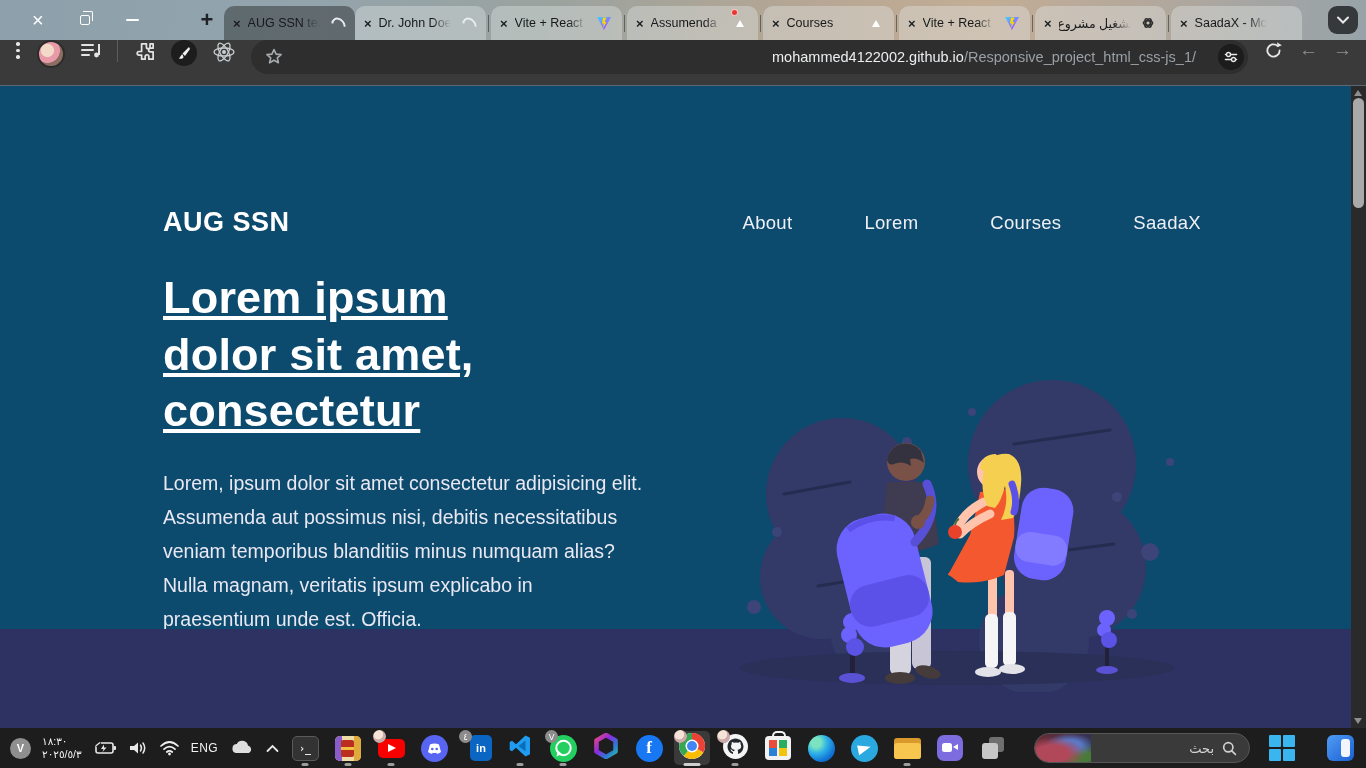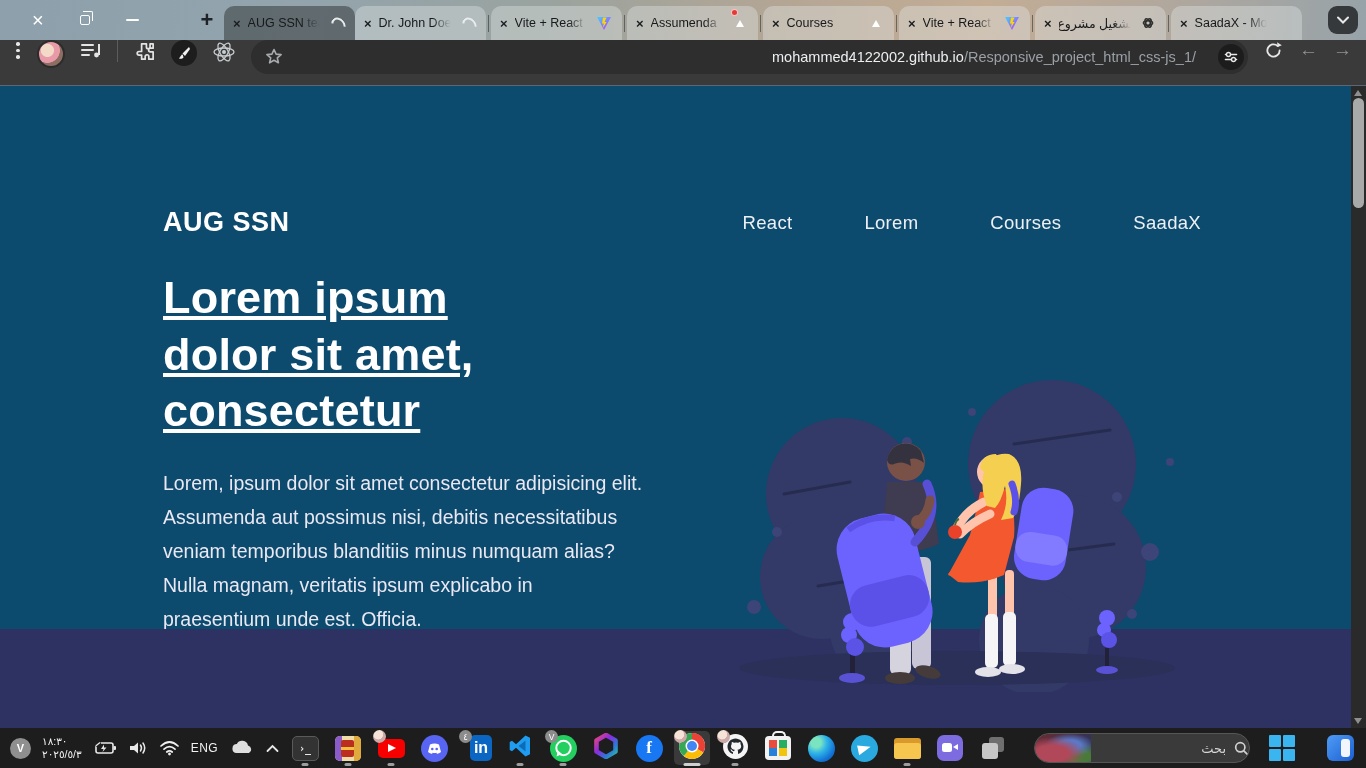--- a/index.html
+++ b/index.html
@@ -102,21 +102,21 @@
   .ic-library { width:26px; height:25px; border-radius:5px; overflow:hidden; position:relative; background:#f0dca6; }
   .ic-library .s1{position:absolute;left:0;top:0;bottom:0;width:7px;background:#8a5cc9;}
   .ic-library .s2{position:absolute;right:0;top:0;bottom:0;width:7px;background:#e0a93c;}
   .ic-library .bk{position:absolute;left:6px;top:4px;width:13px;height:17px;background:#bb2d1f;border-radius:2px;}
   .ic-library .bd{position:absolute;left:6px;top:11px;width:13px;height:3px;background:#f0c040;}
   .ic-youtube { width:27px; height:19px; background:#f60000; border-radius:5px; position:relative; }
   .ic-youtube::before { content:''; position:absolute; left:10px; top:5px; border-top:4.5px solid transparent;
     border-bottom:4.5px solid transparent; border-left:8px solid #fff; }
   .circle26 { width:27px; height:27px; border-radius:50%; position:relative; }
   .ic-discord { background:#5865f2; }
-  .ic-linkedin { width:28px; height:26px; border-radius:5px; background:#0a66c2; color:#fff; font-weight:700; font-size:16px;
+  .ic-linkedin { width:28px; height:26px; border-radius:5px; background:#0a66c2; color:#fff; font-weight:700; font-size:11px;
     display:flex; align-items:center; justify-content:center;margin-left:8px; }
   .ic-whatsapp { background:#23cf5f; }
   .ic-facebook { background:#1877f2; color:#fff; font-weight:700; font-size:17px; display:flex; align-items:center; justify-content:center; font-family:"Liberation Serif",serif; }
   .ic-edge { background:radial-gradient(circle at 30% 28%,#7ae3c0 0 18%,#2fb3e8 40%,#1273d4 70%,#0b4da8 100%); }
   .ic-telegram { background:#2aa9e0; }
   .ic-telegram::before { content:''; position:absolute; left:7px; top:9px; width:0; height:0;
     border-top:4px solid transparent; border-bottom:6px solid transparent; border-left:13px solid #fff; transform:rotate(-12deg); }
   .ic-store { width:26px; height:24px; background:#f2f2f2; border-radius:4px; position:relative; }
   .ic-store::before { content:''; position:absolute; left:7px; top:-5px; width:10px; height:8px;
     border:2px solid #f2f2f2; border-bottom:none; border-radius:5px 5px 0 0; }
@@ -131,21 +131,21 @@
   .ic-snip { width:26px; height:26px; position:relative; }
   .ic-snip::before { content:''; position:absolute; right:2px; top:2px; width:15px; height:15px; background:#6f6f6f; border-radius:3px; }
   .ic-snip::after { content:''; position:absolute; left:2px; bottom:2px; width:16px; height:16px; background:#c7c7c7; border-radius:3px; }
   #search-pill { position:absolute; left:1034px; top:5px; width:216px; height:30px; border-radius:15px;
     background:#3a3a3a; border:1px solid #565656; display:flex; align-items:center; overflow:hidden; }
   #search-img { width:56px; height:28px; border-radius:14px 0 0 14px; flex:0 0 auto;
     background:radial-gradient(ellipse at 30% 70%,#b0485a 0 30%,transparent 60%),
                radial-gradient(ellipse at 62% 40%,#5a79c8 0 22%,transparent 50%),
                radial-gradient(ellipse at 80% 80%,#4a7a3a 0 18%,transparent 45%),
                linear-gradient(115deg,#6b2b30,#27345f); }
-  #search-right { margin-left:auto; display:flex; align-items:center; gap:8px; color:#d6d6d6; font-size:13px; }
+  #search-right { margin-left:auto; display:flex; align-items:center; gap:8px; padding-right:12px; color:#d6d6d6; font-size:13px; }
   #win-btn { position:absolute; left:1269px; top:7px; width:26px; height:26px; display:grid;
     grid-template-columns:12px 12px; grid-template-rows:12px 12px; gap:2px; }
   #win-btn i { background:#3ab5ef; border-radius:1px; }
   #widgets-btn { position:absolute; left:1327px; top:7px; width:27px; height:26px; border-radius:6px;
     background:linear-gradient(135deg,#4f9cf5,#1b5fd3); position:absolute; }
   #widgets-btn::before { content:''; position:absolute; right:4px; top:4px; width:9px; height:18px; background:#f2f6fc; border-radius:3px; }
 </style>
 </head>
 <body>
 
@@ -298,21 +298,21 @@
       <path d="M19 12a7 7 0 1 1-2.2-5.1" fill="none" stroke="#e6e6e6" stroke-width="2.1" stroke-linecap="round"></path>
       <polygon points="16,2.5 16.8,8 21.5,6" fill="#e6e6e6"></polygon>
       </svg>
     <span class="nav-arrow">←</span>
     <span class="nav-arrow">→</span>
   </div>
 
   <div id="page">
     <div id="site-logo">AUG SSN</div>
     <div id="site-nav">
-      <span class="nav-link">React</span>
+      <span class="nav-link">About</span>
       <span class="nav-link">Lorem</span>
       <span class="nav-link">Courses</span>
       <span class="nav-link">SaadaX</span>
     </div>
     <h1 id="hero-heading">Lorem ipsum dolor sit amet, consectetur</h1>
     <p id="hero-paragraph">Lorem, ipsum dolor sit amet consectetur adipisicing elit. Assumenda aut possimus nisi, debitis necessitatibus veniam temporibus blanditiis minus numquam alias? Nulla magnam, veritatis ipsum explicabo in praesentium unde est. Officia.</p>
     <div id="band"></div>
 
     <svg id="illus" width="470" height="320" viewBox="0 0 470 320">
 

